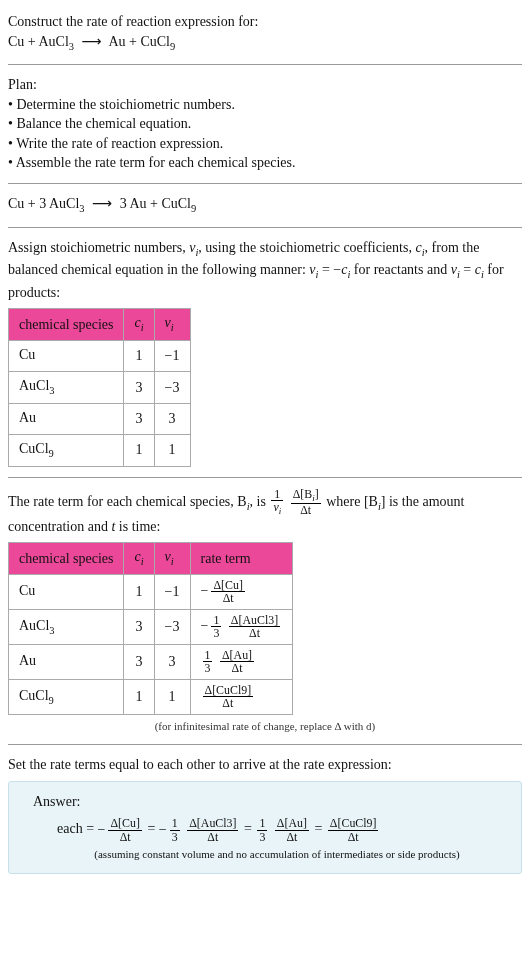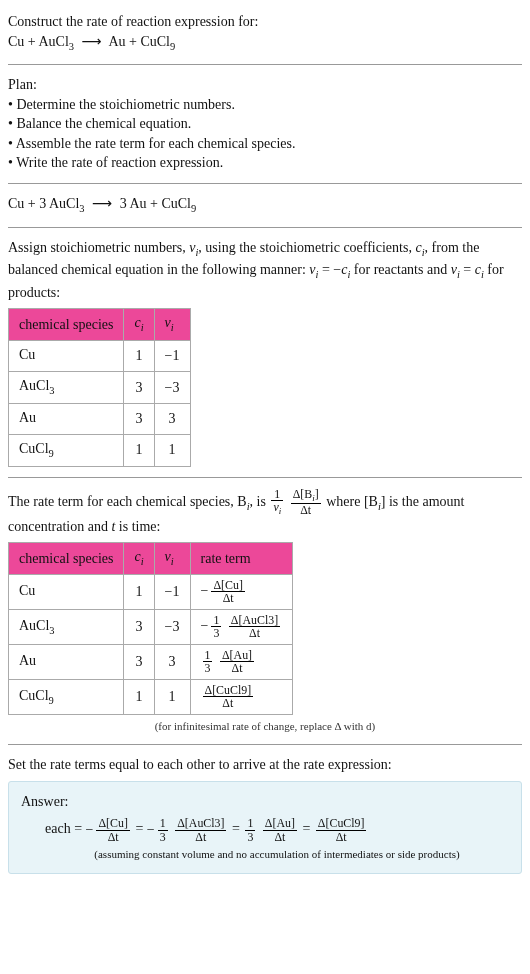--- a/index.html
+++ b/index.html
@@ -39,21 +39,21 @@
   line-height: 1.05;
   padding: 0 2px;
 }
 .frac .num { display: block; border-bottom: 1px solid #000; padding: 0 2px; }
 .frac .den { display: block; padding: 0 2px; }
 .small-note { font-size: 11px; color: #333; margin-top: 4px; text-align: center; }
 .answer-box {
   background: #e8f4f8;
   border: 1px solid #c8e0ea;
   border-radius: 3px;
-  padding: 10px 12px;
+  padding: 10px 24px;
   margin-top: 6px;
 }
 .answer-box .ans-label { margin-bottom: 6px; }
 .answer-box .rate-line { padding-left: 24px; margin-bottom: 4px; }
 .answer-box .assume { font-size: 11px; padding-left: 24px; text-align: center; }
 .ital { font-style: italic; }
 .neg { padding-right: 1px; }
 </style>
 </head>
 <body>
@@ -68,22 +68,22 @@
     + <span>CuCl</span><span class="sub">9</span>
   </div>
 </div>
 <hr>
 
 <div class="section">
   <div>Plan:</div>
   <ul class="plan-list">
     <li>Determine the stoichiometric numbers.</li>
     <li>Balance the chemical equation.</li>
+    <li>Write the rate of reaction expression.</li>
     <li>Assemble the rate term for each chemical species.</li>
-    <li>Write the rate of reaction expression.</li>
   </ul>
 </div>
 <hr>
 
 <div class="section">
   <div class="eqn">
     <span>Cu</span>
     + <span>3</span>
     <span>AuCl</span><span class="sub">3</span>
     <span class="arrow">⟶</span>

